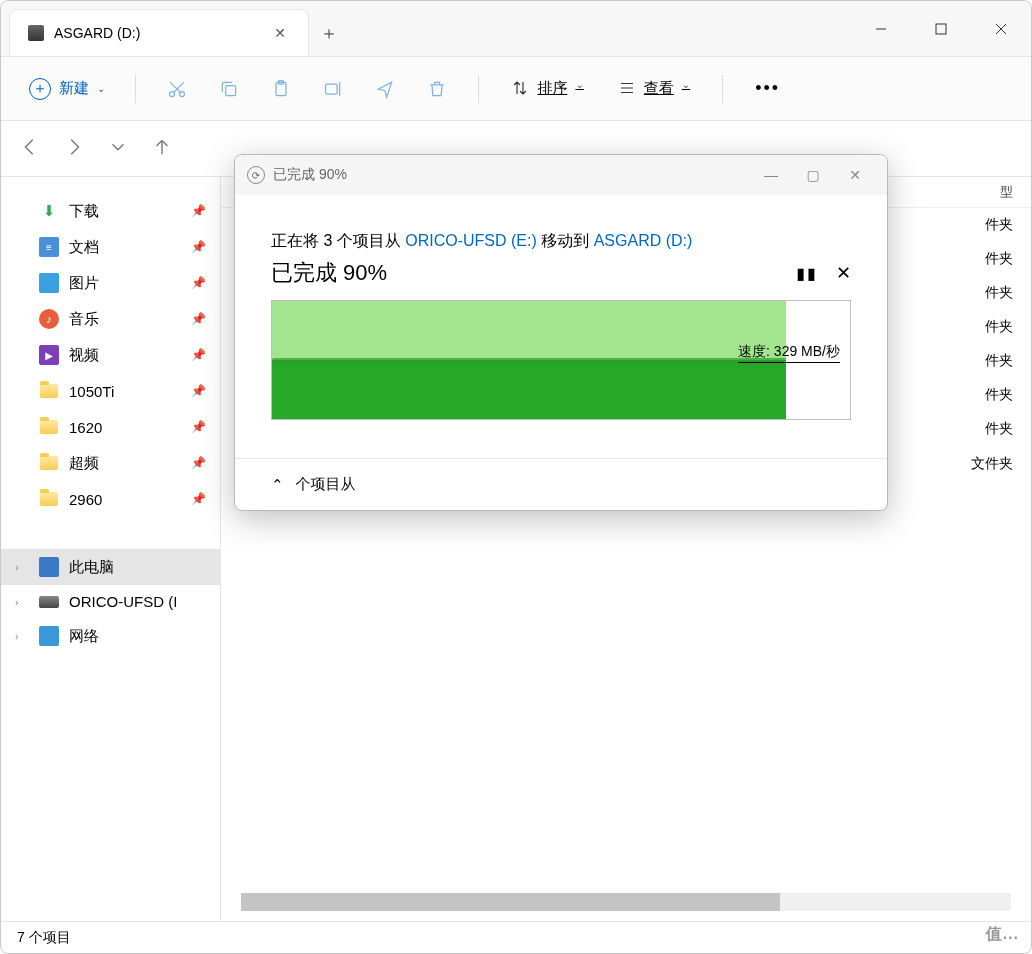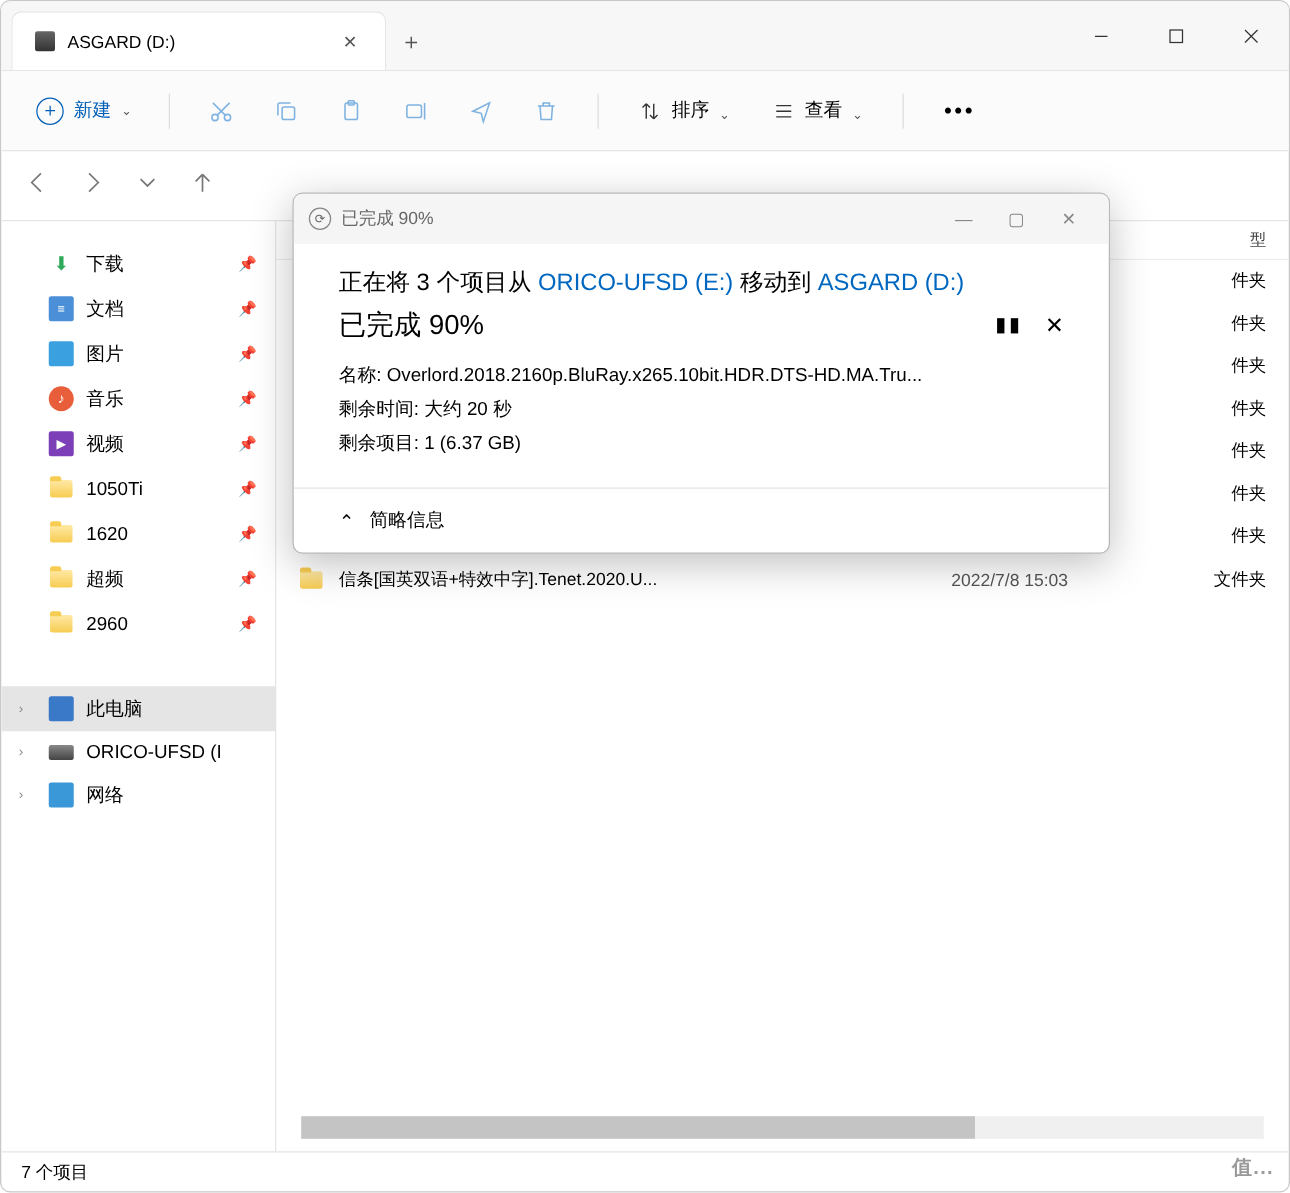--- a/index.html
+++ b/index.html
@@ -16,21 +16,21 @@
 .win-btn { width: 60px; display: flex; align-items: center; justify-content: center; color: #555; cursor: pointer; }
 .win-btn svg { width: 14px; height: 14px; stroke: #333; stroke-width: 1; fill: none; }
 
 
 .toolbar { height: 64px; display: flex; align-items: center; padding: 0 18px; gap: 10px; border-bottom: 1px solid #e5e5e5; background: #fbfbfb; }
 .tb-new { display: flex; align-items: center; gap: 8px; color: #005fb8; font-size: 15px; cursor: pointer; padding: 6px 10px; }
 .tb-new-icon { width: 22px; height: 22px; border: 1.5px solid #005fb8; border-radius: 50%; display: flex; align-items: center; justify-content: center; font-size: 15px; color: #005fb8; }
 .tb-sep { width: 1px; height: 28px; background: #ddd; margin: 0 10px; }
 .tb-icon { width: 42px; height: 42px; display: flex; align-items: center; justify-content: center; color: #6fa4d8; cursor: pointer; }
 .tb-icon svg { width: 20px; height: 20px; stroke: #7eb2e0; stroke-width: 1.5; fill: none; }
-.tb-sort, .tb-view { display: flex; align-items: flex-end; gap: 8px; padding: 6px 12px; font-size: 15px; cursor: pointer; }
+.tb-sort, .tb-view { display: flex; align-items: flex-start; gap: 8px; padding: 6px 12px; font-size: 15px; cursor: pointer; text-decoration: underline; }
 .tb-more { font-size: 18px; letter-spacing: 2px; padding: 6px 12px; cursor: pointer; }
 .chev { font-size: 10px; color: #555; }
 
 
 .navrow { height: 56px; display: flex; align-items: center; padding: 0 18px; gap: 22px; border-bottom: 1px solid #e5e5e5; }
 .nav-arrow { color: #888; cursor: pointer; }
 .nav-arrow svg { width: 22px; height: 22px; stroke: #777; stroke-width: 1.5; fill: none; }
 
 
 .main { display: flex; height: calc(100% - 56px - 64px - 56px - 32px); }
@@ -57,21 +57,21 @@
 
 .status { height: 32px; border-top: 1px solid #e5e5e5; display: flex; align-items: center; padding: 0 16px; font-size: 14px; }
 
 
 .dialog { position: absolute; left: 233px; top: 153px; width: 654px; background: #fff; border: 1px solid #b8b8b8; border-radius: 8px; box-shadow: 0 8px 32px rgba(0,0,0,0.25); z-index: 100; overflow: hidden; }
 .dlg-title { height: 40px; display: flex; align-items: center; padding: 0 12px; gap: 8px; background: #f5f5f5; color: #666; font-size: 14px; }
 .dlg-title-icon { width: 18px; height: 18px; border: 1.5px solid #888; border-radius: 50%; display: flex; align-items: center; justify-content: center; font-size: 10px; }
 .dlg-wc { margin-left: auto; display: flex; gap: 2px; }
 .dlg-wc-btn { width: 40px; height: 32px; display: flex; align-items: center; justify-content: center; color: #888; cursor: pointer; }
 .dlg-body { padding: 18px 36px 22px 36px; }
-.dlg-moveline { font-size: 19px; margin-bottom: 6px; }
+.dlg-moveline { font-size: 16px; margin-bottom: 6px; margin-top: 18px; }
 .dlg-moveline .link { color: #0067c0; }
 .dlg-headline { font-size: 22px; margin-bottom: 12px; display: flex; align-items: center; }
 .dlg-pause { margin-left: auto; font-size: 16px; letter-spacing: 2px; cursor: pointer; }
 .dlg-cancel { margin-left: 18px; font-size: 18px; cursor: pointer; }
 .chart { height: 120px; border: 1px solid #bebebe; position: relative; margin-bottom: 16px; background: #fff; }
 .chart-fill-top { position: absolute; left: 0; width: 89%; top: 0; height: 50%; background: #a2e58e; }
 .chart-fill { position: absolute; left: 0; width: 89%; top: 50%; bottom: 0; background: #27a827; }
 .chart-wave { position: absolute; left: 0; width: 89%; top: 48%; height: 6px; background: #2e9b2e; opacity: 0.7; border-radius: 2px; }
 .chart-speed { position: absolute; right: 10px; top: 42px; font-size: 14px; }
 .chart-speed::after { content: ""; display: block; height: 1px; background: #000; margin-top: 1px; }
@@ -340,25 +340,26 @@
   </div>
   <div class="dlg-body">
     <div class="dlg-moveline">
       <span>正在将 3 个项目从 </span><span class="link">ORICO-UFSD (E:)</span><span> 移动到 </span><span class="link">ASGARD (D:)</span>
     </div>
     <div class="dlg-headline">
       <span>已完成 90%</span>
       <span class="dlg-pause">▮▮</span>
       <span class="dlg-cancel">✕</span>
     </div>
-    <div class="dlg-meta">
-      <div><span>名称:</span> <span>Overlord.2018.2160p.BluRay.x265.10bit.HDR.DTS-HD.MA.Tru...</span></div>
-      <div><span>剩余时间:</span> <span>大约 20 秒</span></div>
-      <div><span>剩余项目:</span> <span>1 (6.37 GB)</span></div>
+    <div class="chart">
+      <div class="chart-fill-top"></div>
+      <div class="chart-fill"></div>
+      <div class="chart-wave"></div>
+      <div class="chart-speed">速度: 329 MB/秒</div>
     </div>
   </div>
   <div class="dlg-less">
     <span>⌃</span>
-    <span>简略信息</span>
+    <span>个项目从</span>
   </div>
 </div>
 
 <div class="watermark">值...</div>
 
 </body></html>

